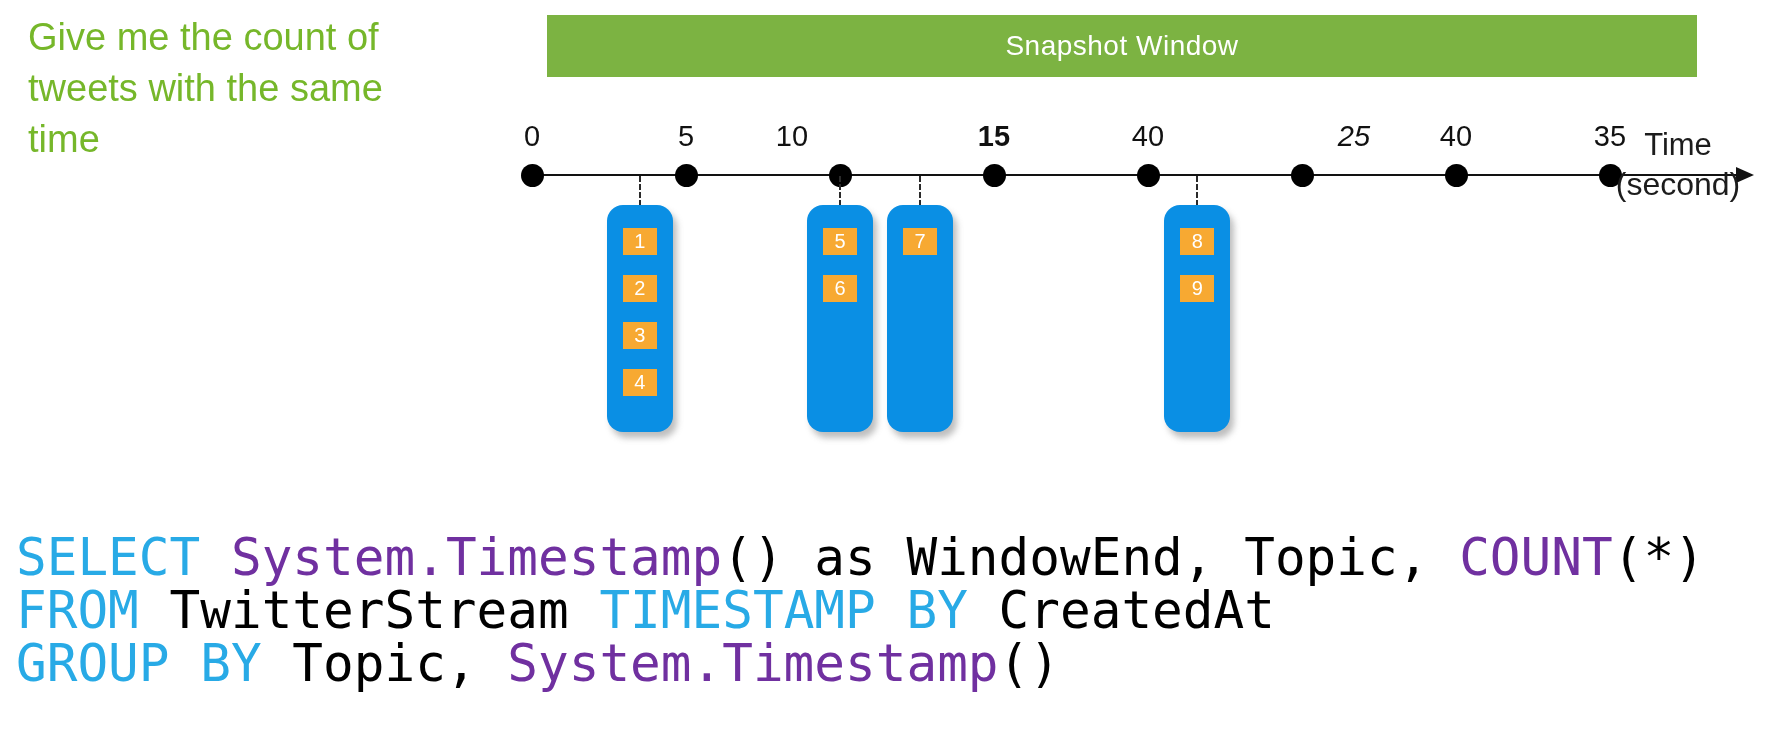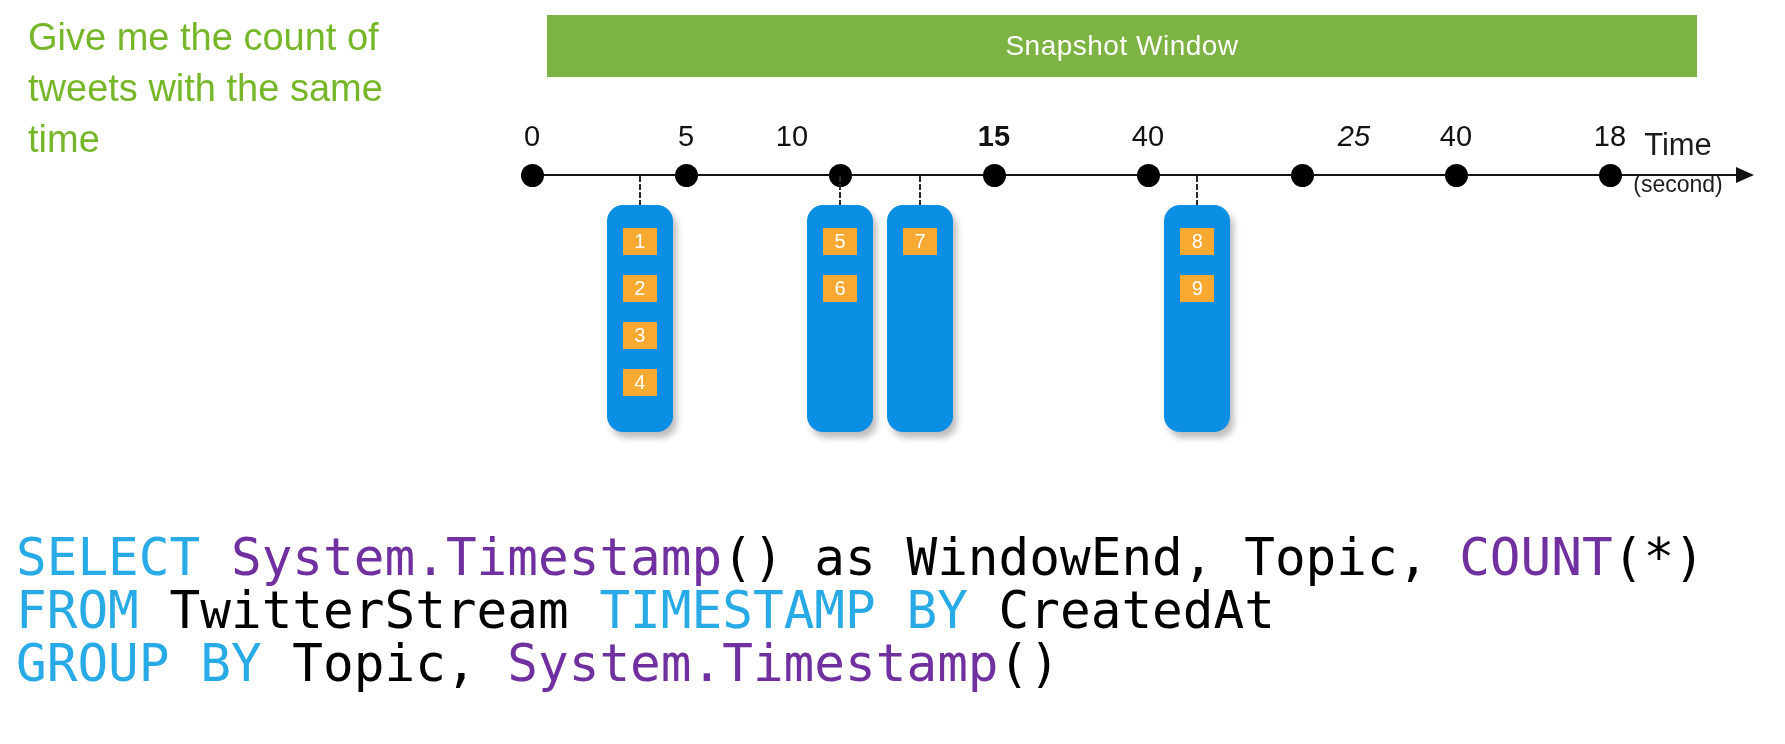--- a/index.html
+++ b/index.html
@@ -17,21 +17,21 @@
 
   
   .axis-line{position:absolute;left:528px;top:174px;width:1214px;height:2px;background:#121212;}
   .axis-arrow{position:absolute;left:1736px;top:167px;width:0;height:0;
               border-left:18px solid #121212;border-top:8px solid transparent;border-bottom:8px solid transparent;}
   .tick-dot{position:absolute;top:164px;width:23px;height:23px;border-radius:50%;background:#000;}
   .tick-label{position:absolute;top:120px;width:60px;text-align:center;
               font-size:29px;color:#111;}
   .time-label{position:absolute;left:1598px;top:126px;width:160px;text-align:center;color:#1c1c1c;}
   .time-label .tl1{font-size:31px;font-weight:300;line-height:38px;}
-  .time-label .tl2{font-size:23px;font-weight:300;line-height:32px;margin-top:4px;}
+  .time-label .tl2{font-size:32px;font-weight:300;line-height:32px;margin-top:4px;}
 
   
   .connector{position:absolute;top:176px;height:30px;width:0;border-left:2px dashed #2a2a2a;}
 
   
   .window{position:absolute;top:205px;width:66px;height:227px;border-radius:16px;
           background:var(--window-blue,#0A8FE4);
           box-shadow:4px 6px 6px rgba(110,110,110,0.45);}
   .event{position:absolute;left:16px;width:34px;height:27px;background:var(--event-orange,#F7A932);
          color:#fff;font-size:20px;line-height:27px;text-align:center;}
@@ -69,21 +69,21 @@
       <div class="tick-label" style="left: 762px;">10</div>
       <div class="tick-dot" style="left: 982.5px;"></div>
       <div class="tick-label" style="left: 964px; font-weight: bold;">15</div>
       <div class="tick-dot" style="left: 1136.5px;"></div>
       <div class="tick-label" style="left: 1118px;">40</div>
       <div class="tick-dot" style="left: 1290.5px;"></div>
       <div class="tick-label" style="left: 1324px; font-style: italic;">25</div>
       <div class="tick-dot" style="left: 1444.5px;"></div>
       <div class="tick-label" style="left: 1426px;">40</div>
       <div class="tick-dot" style="left: 1598.5px;"></div>
-      <div class="tick-label" style="left: 1580px;">18</div>
+      <div class="tick-label" style="left: 1580px;">35</div>
     </div>
 
   <div class="time-label">
     <div class="tl1">Time</div>
     <div class="tl2">(second)</div>
   </div>
 
   <div id="windows">
       <div class="connector" style="left: 638.8px;"></div>
       <div class="window" style="left: 606.8px;">

